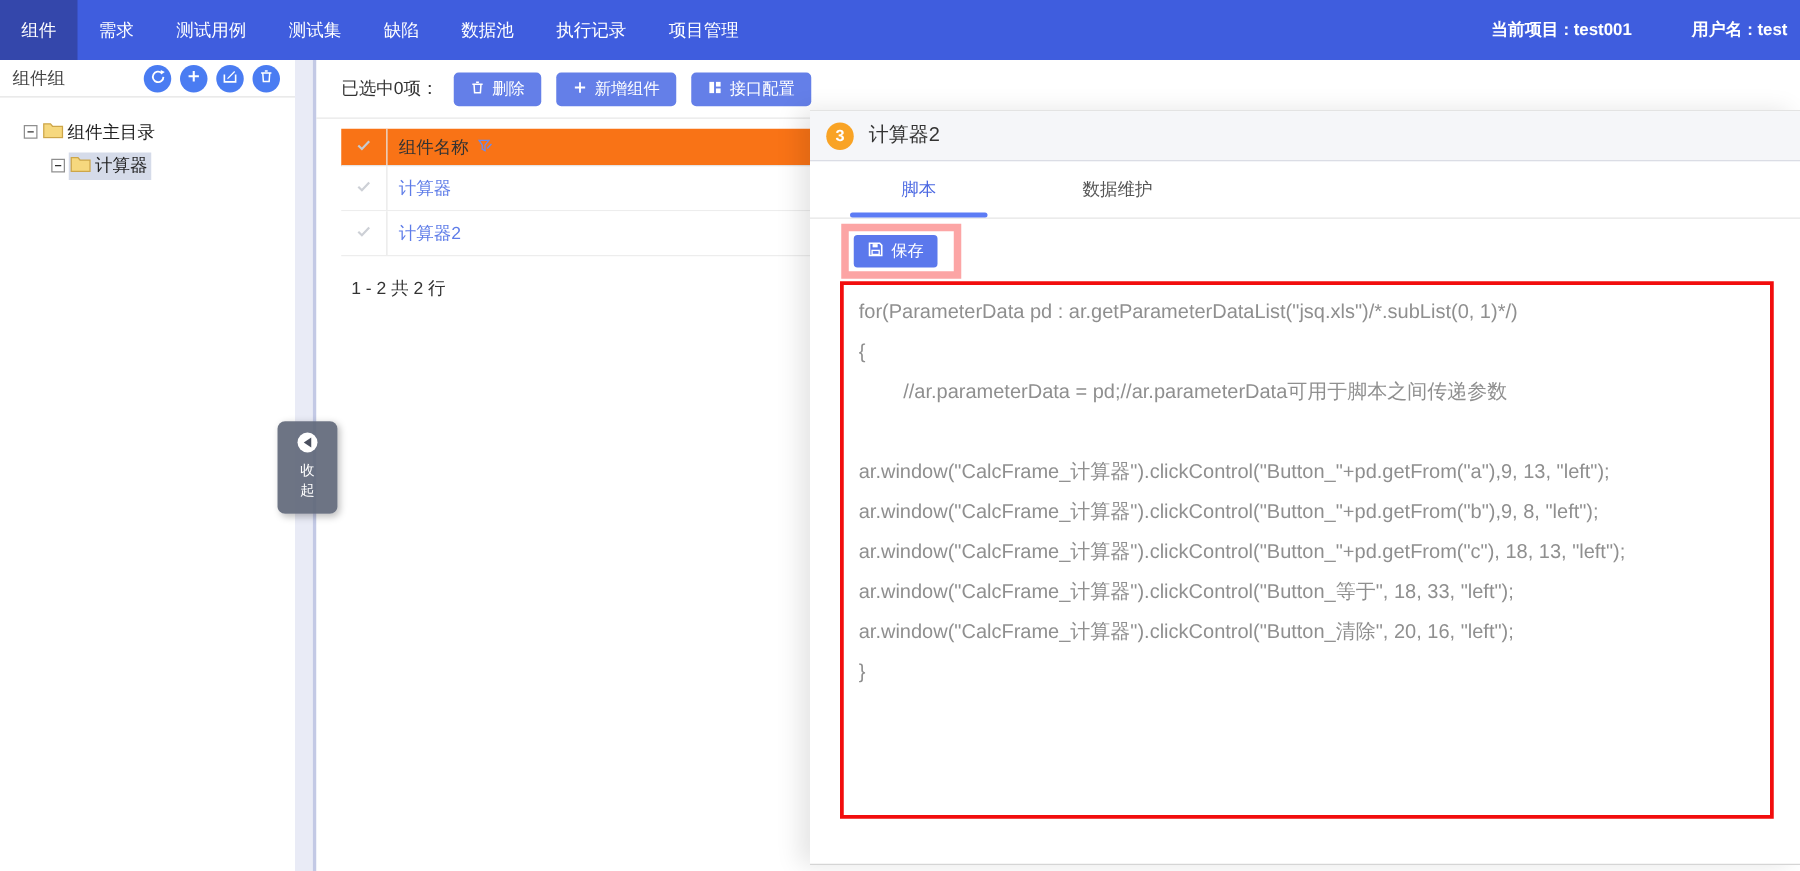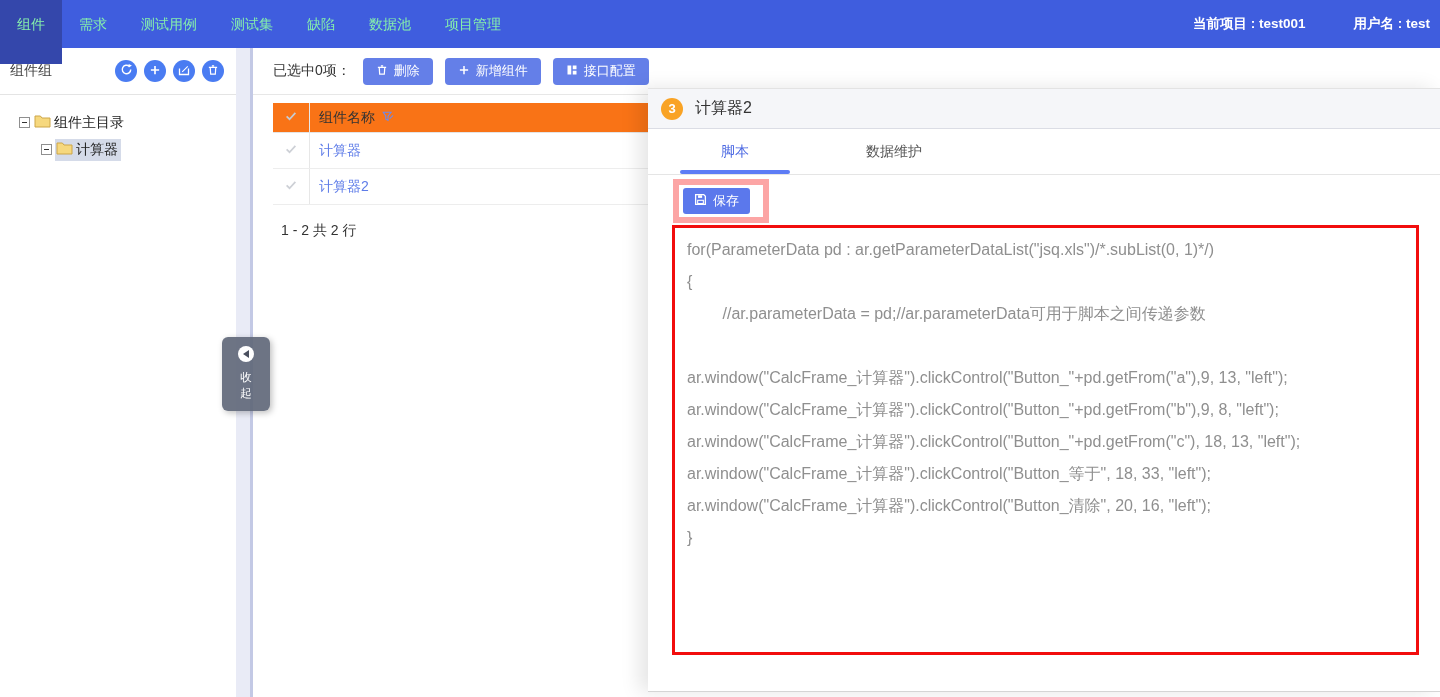--- a/index.html
+++ b/index.html
@@ -4,32 +4,32 @@
 <style>
   * { margin:0; padding:0; box-sizing:border-box; }
   html,body { width:1440px; height:697px; overflow:hidden; background:#fff;
     font-family:"Liberation Sans","DejaVu Sans",sans-serif; }
   body { position:relative; }
 
   
   .navbar { position:absolute; left:0; top:0; width:1440px; height:48px;
     background:#3f5dde; display:flex; align-items:center; z-index:10; }
   .nav-left { display:flex; height:48px; }
-  .nav-item { height:64px; line-height:48px; padding:0 17px; color:#86efac;
+  .nav-item { height:48px; line-height:48px; padding:0 17px; color:#ffffff;
     font-size:14px; cursor:pointer; white-space:nowrap; }
   .nav-item.active { background:#3447ab; }
   .nav-right { margin-left:auto; display:flex; gap:48px; padding-right:10px; }
   .nav-right span { color:#fff; font-size:13.5px; font-weight:bold; }
 
   
   .sidebar { position:absolute; left:0; top:48px; width:253px; bottom:0;
     background:#fff; border-right:3px solid #c3c9e5; z-index:1; }
   .sidebar .track { position:absolute; right:0; top:0; bottom:0; width:14px;
     background:#e9ebf6; }
-  .side-header { height:47px; display:flex; align-items:center; padding:0 10px;
+  .side-header { height:30px; display:flex; align-items:center; padding:0 10px;
     border-bottom:1px solid #e4e4e4; }
   .side-title { font-size:14px; color:#444; }
   .side-btns { margin-left:auto; margin-right:16px; display:flex; gap:7px; }
   .icon-btn { width:22px; height:22px; border-radius:50%; background:#4a7cf2;
     display:flex; align-items:center; justify-content:center; cursor:pointer; border:none; }
   .tree { padding-top:14px; }
   .tree-node { display:flex; align-items:center; height:27px; font-size:14px;
     color:#222; cursor:pointer; }
   .tree-node.lvl0 { padding-left:19px; }
   .tree-node.lvl1 { padding-left:41px; }
@@ -105,20 +105,21 @@
 <body>
 
 <header class="navbar">
   <nav class="nav-left">
     <div class="nav-item active">组件</div>
     <div class="nav-item">需求</div>
     <div class="nav-item">测试用例</div>
     <div class="nav-item">测试集</div>
     <div class="nav-item">缺陷</div>
     <div class="nav-item">数据池</div>
+    <div class="nav-item">执行记录</div>
     <div class="nav-item">项目管理</div>
   </nav>
   <div class="nav-right">
     <span>当前项目 : test001</span>
     <span>用户名 : test</span>
   </div>
 </header>
 
 <aside class="sidebar">
   <div class="track"></div>

